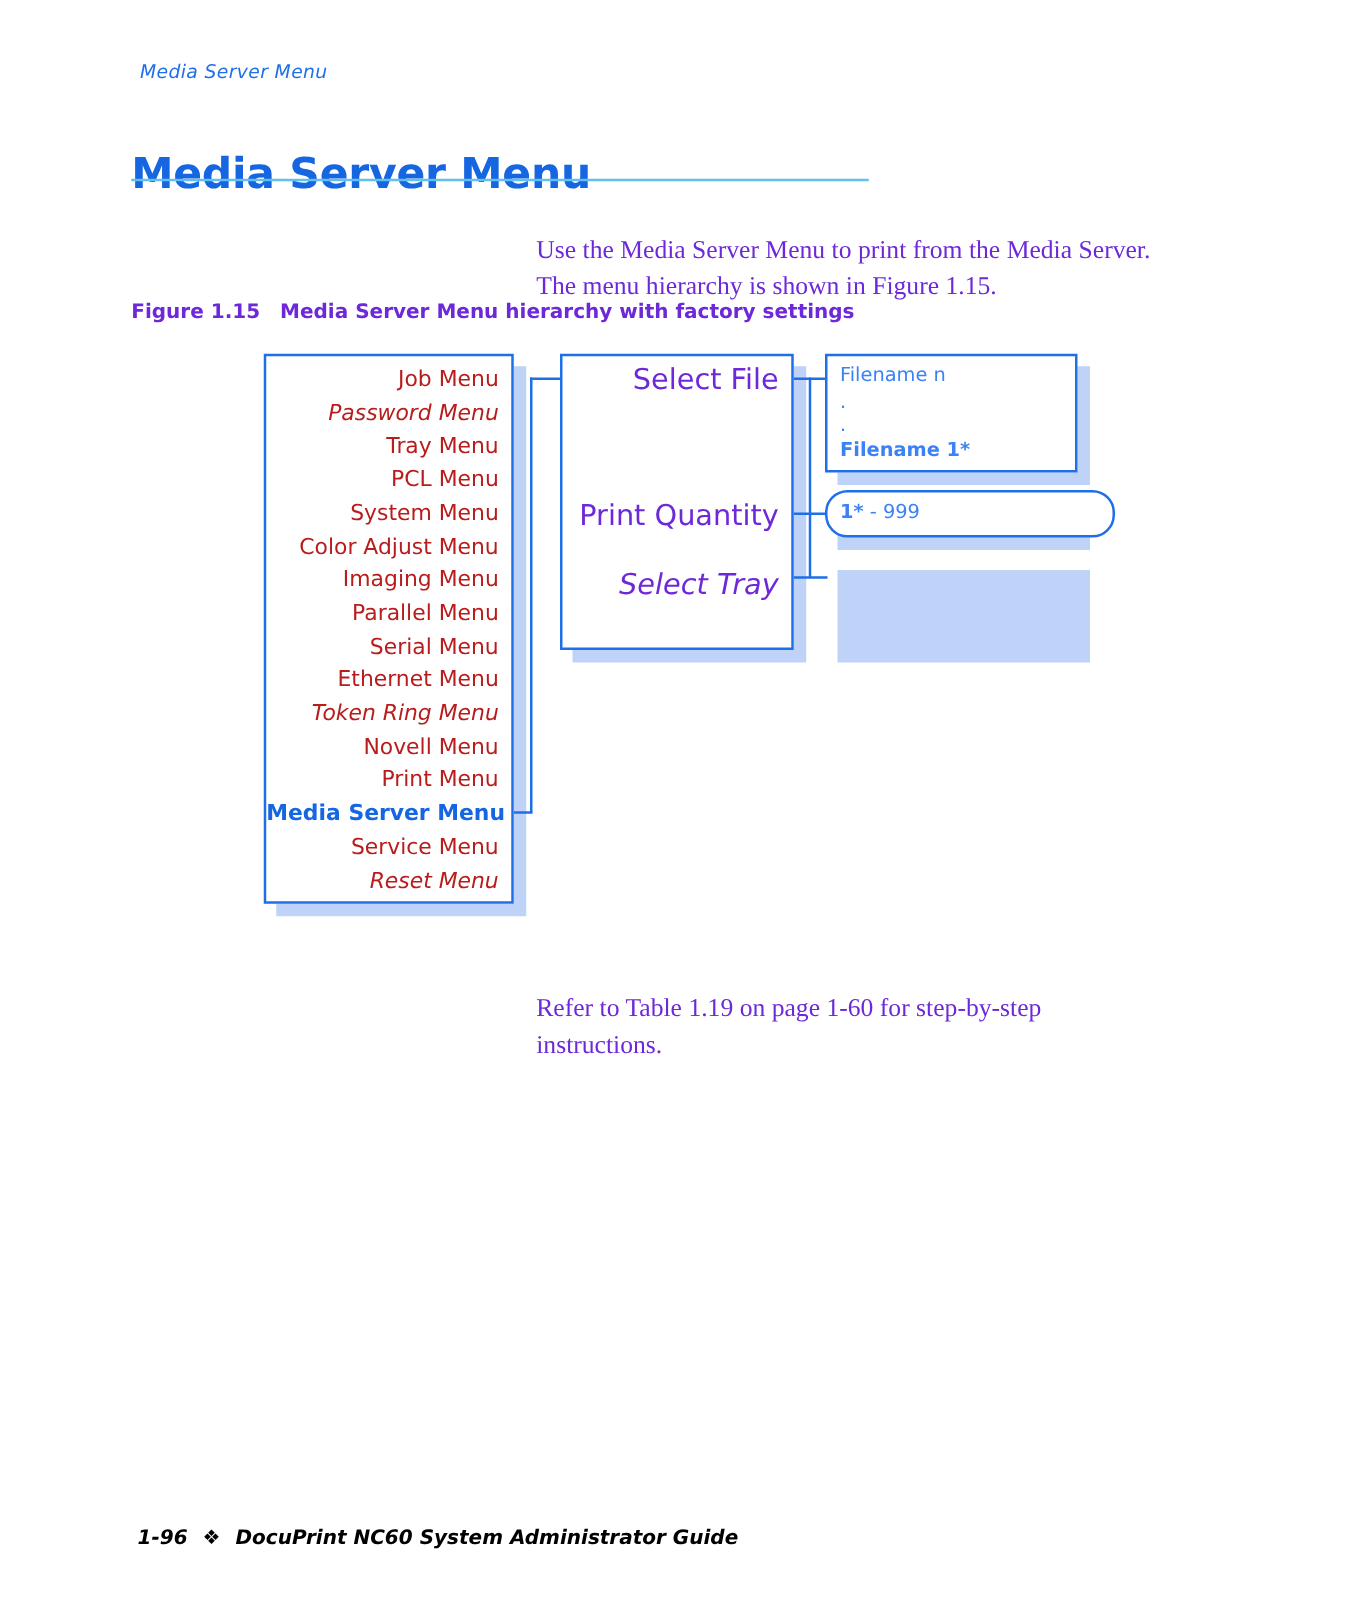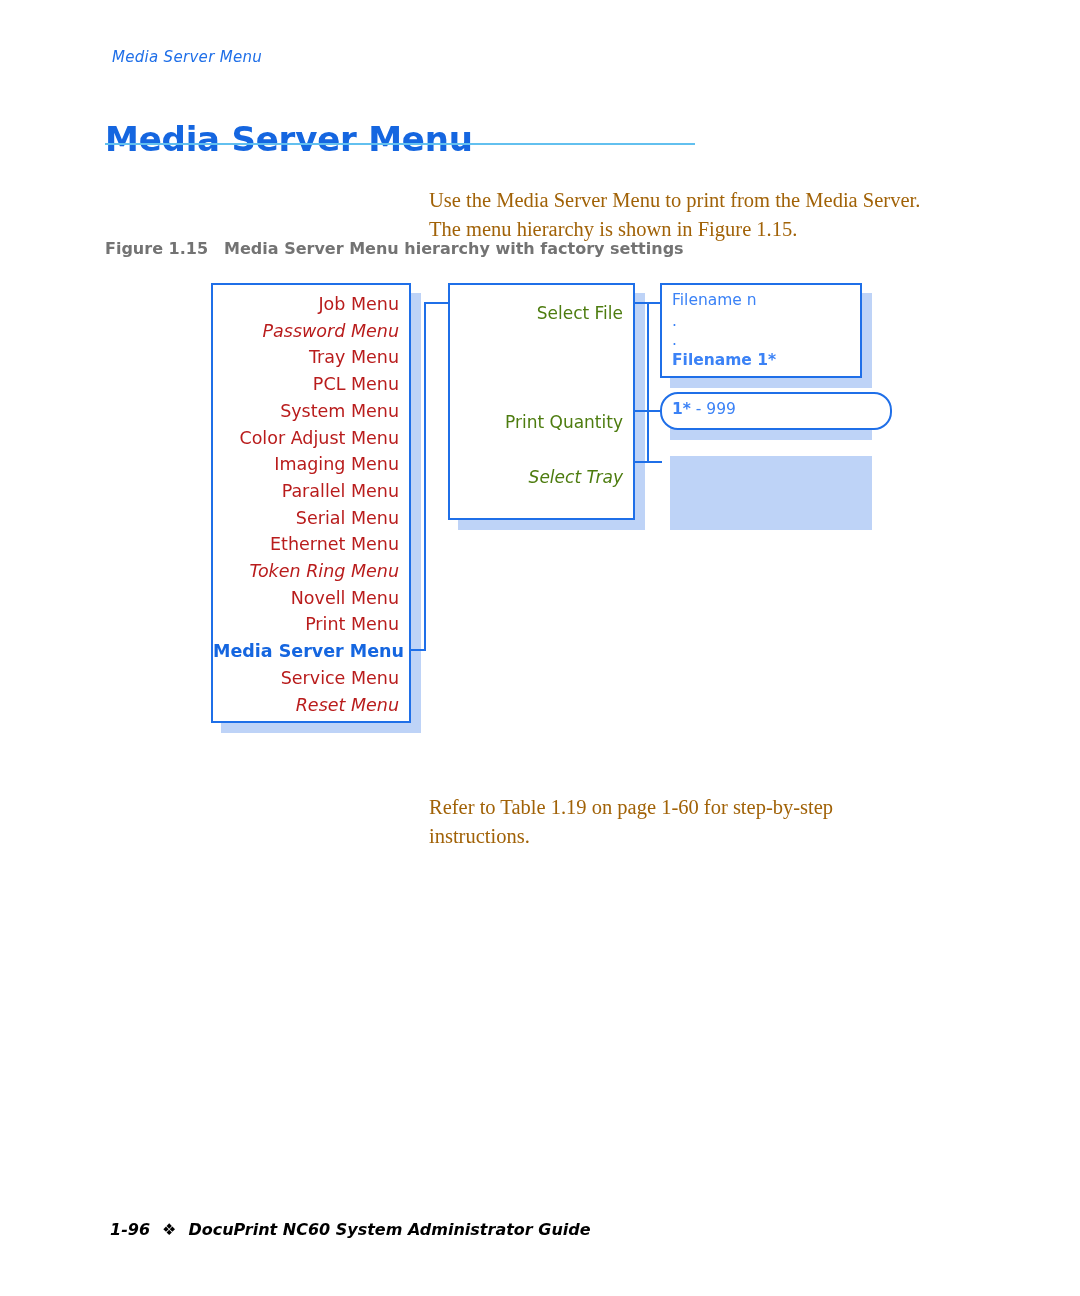--- a/index.html
+++ b/index.html
@@ -48,42 +48,42 @@
     height: 2px;
     background: #62c0ef;
   }
 
   
   .body-text {
     position: absolute;
     font-family: "Liberation Serif", serif;
     font-size: 20.5px;
     line-height: 29px;
-    color: #a16207;
+    color: #6d28d9;
   }
   .intro {
     left: 429px;
     top: 165px;
     width: 500px;
   }
   .outro {
     left: 429px;
     top: 772px;
     width: 500px;
   }
 
   
   .figure-caption {
     position: absolute;
     left: 105px;
     top: 239px;
     font-family: "DejaVu Sans", sans-serif;
     font-weight: bold;
     font-size: 16px;
-    color: #737373;
+    color: #6d28d9;
     white-space: nowrap;
   }
   .figure-caption .cap-num { margin-right: 16px; }
 
   
   #diagram {
     position: absolute;
     left: 0;
     top: 0;
     width: 1080px;
@@ -151,24 +151,23 @@
   #shadow-media-options {
     left: 458px;
     top: 293px;
     width: 187px;
     height: 237px;
   }
   .opt {
     position: absolute;
     right: 10px;
     font-family: "DejaVu Sans", sans-serif;
-    font-size: 17px;
-    color: #4d7c0f;
-    white-space: nowrap;
-    margin-top: 12px;
+    font-size: 23px;
+    color: #6d28d9;
+    white-space: nowrap;
   }
   .opt.it { font-style: italic; }
   #opt-select-file   { top: 6px; }
   #opt-print-qty     { top: 115px; }
   #opt-select-tray   { top: 170px; }
 
   
   #box-filenames   { left: 660px; top: 283px;  width: 202px; height: 95px; }
   #shadow-filenames{ left: 670px; top: 293px;  width: 202px; height: 95px; }
   #box-quantity    { left: 660px; top: 392px;  width: 232px; height: 38px; border-radius: 18px; }

